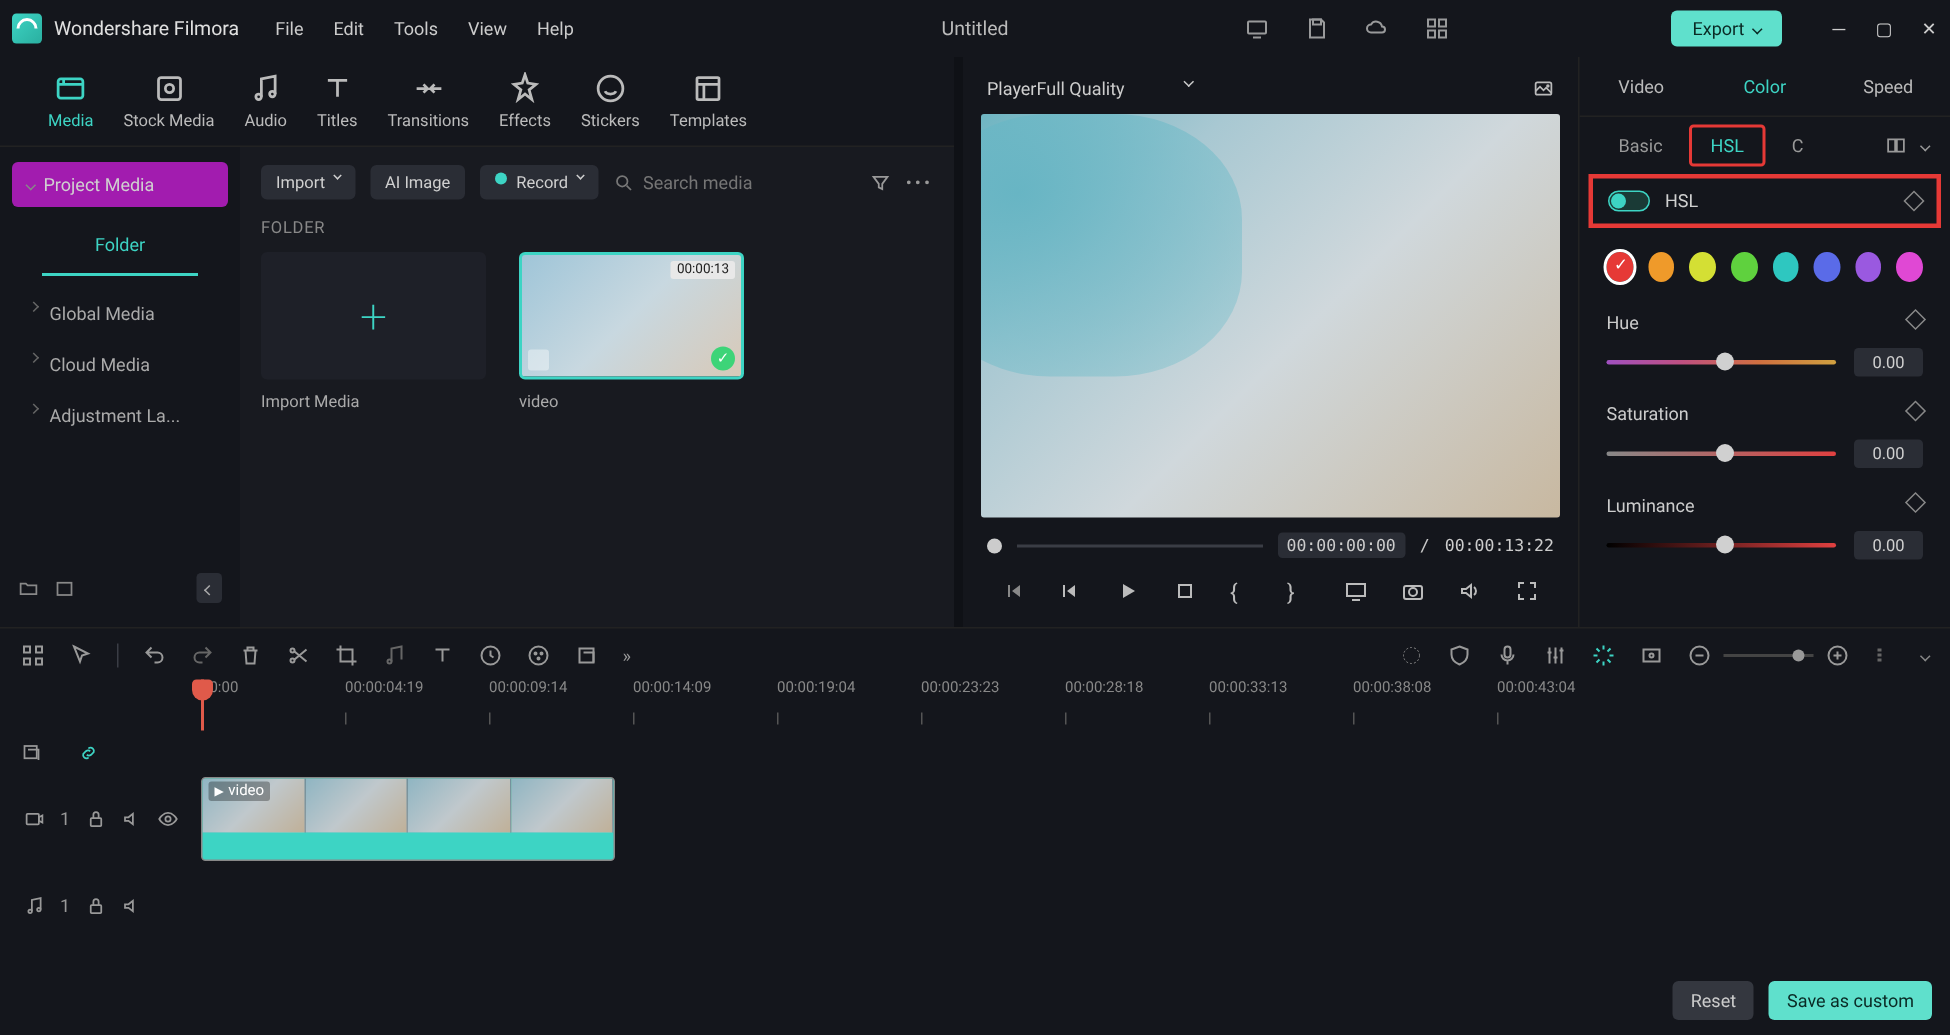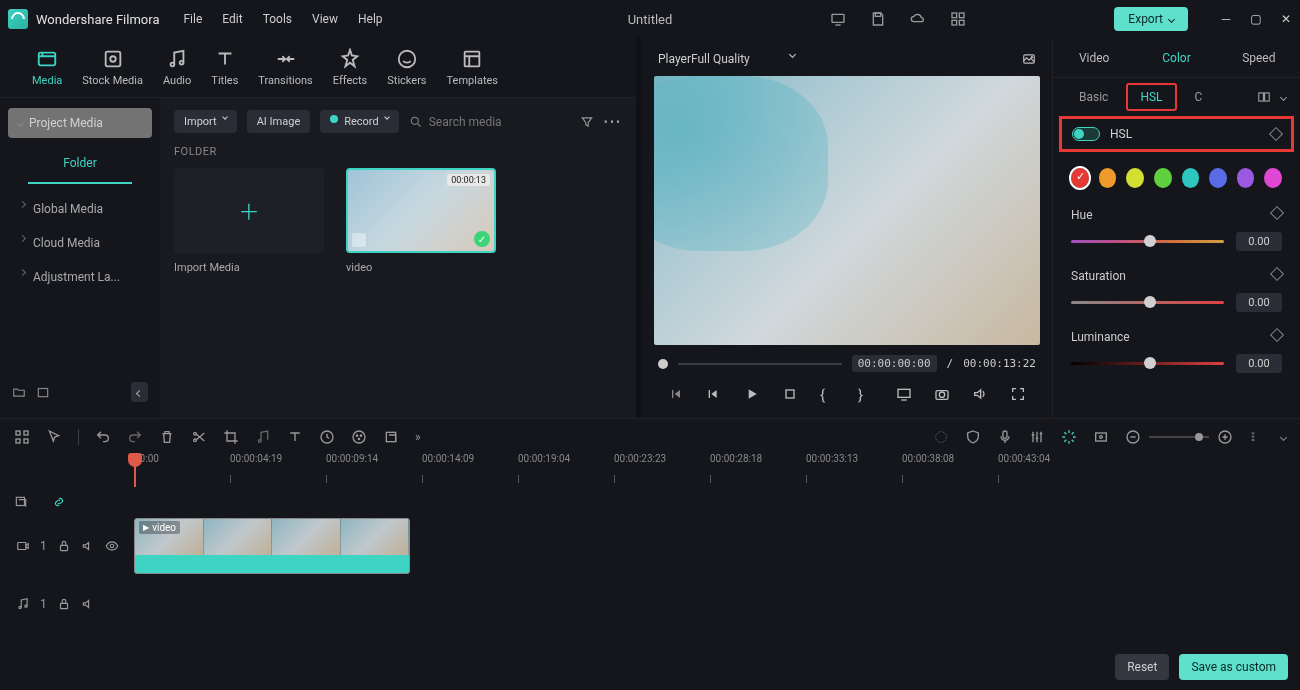--- a/index.html
+++ b/index.html
@@ -19,21 +19,21 @@
 
 .main { display:flex; height:380px; }
 .left-pane { width:636px; display:flex; flex-direction:column; }
 .media-tabs { height:60px; background:#14161c; display:flex; align-items:center; gap:20px; padding:0 32px; border-bottom:1px solid #222; }
 .media-tab { display:flex; flex-direction:column; align-items:center; gap:4px; cursor:pointer; color:#bbb; font-size:11px; }
 .media-tab.active { color:#3dd4c4; }
 .media-tab svg { width:22px; height:22px; }
 
 .left-body { flex:1; display:flex; background:#181a20; }
 .sidebar { width:160px; background:#14161c; padding:10px 8px; display:flex; flex-direction:column; }
-.pm-btn { background:#737373; padding:8px 10px; border-radius:4px; display:flex; align-items:center; gap:6px; font-size:12px; cursor:pointer; }
+.pm-btn { background:#a21caf; padding:8px 10px; border-radius:4px; display:flex; align-items:center; gap:6px; font-size:12px; cursor:pointer; }
 .folder-lbl { color:#3dd4c4; font-size:12px; text-align:center; padding:12px 0; border-bottom:2px solid #3dd4c4; margin:6px 20px 8px; }
 .side-item { padding:10px 12px; font-size:12px; color:#aaa; display:flex; align-items:flex-start; gap:8px; cursor:pointer; border-radius:4px; }
 .side-bottom { margin-top:auto; display:flex; gap:10px; align-items:center; padding:6px 4px; }
 
 .content { flex:1; padding:12px 14px; }
 .content-toolbar { display:flex; align-items:center; gap:10px; margin-bottom:12px; }
 .tb-btn { background:#2a2d35; padding:5px 10px; border-radius:4px; font-size:11px; display:flex; align-items:flex-start; gap:6px; cursor:pointer; }
 .record-dot { width:8px; height:8px; background:#3dd4c4; border-radius:50%; }
 .search { flex:1; display:flex; gap:6px; color:#777; }
 .search input { background:transparent; border:none; color:#999; font-size:12px; outline:none; width:120px; }

